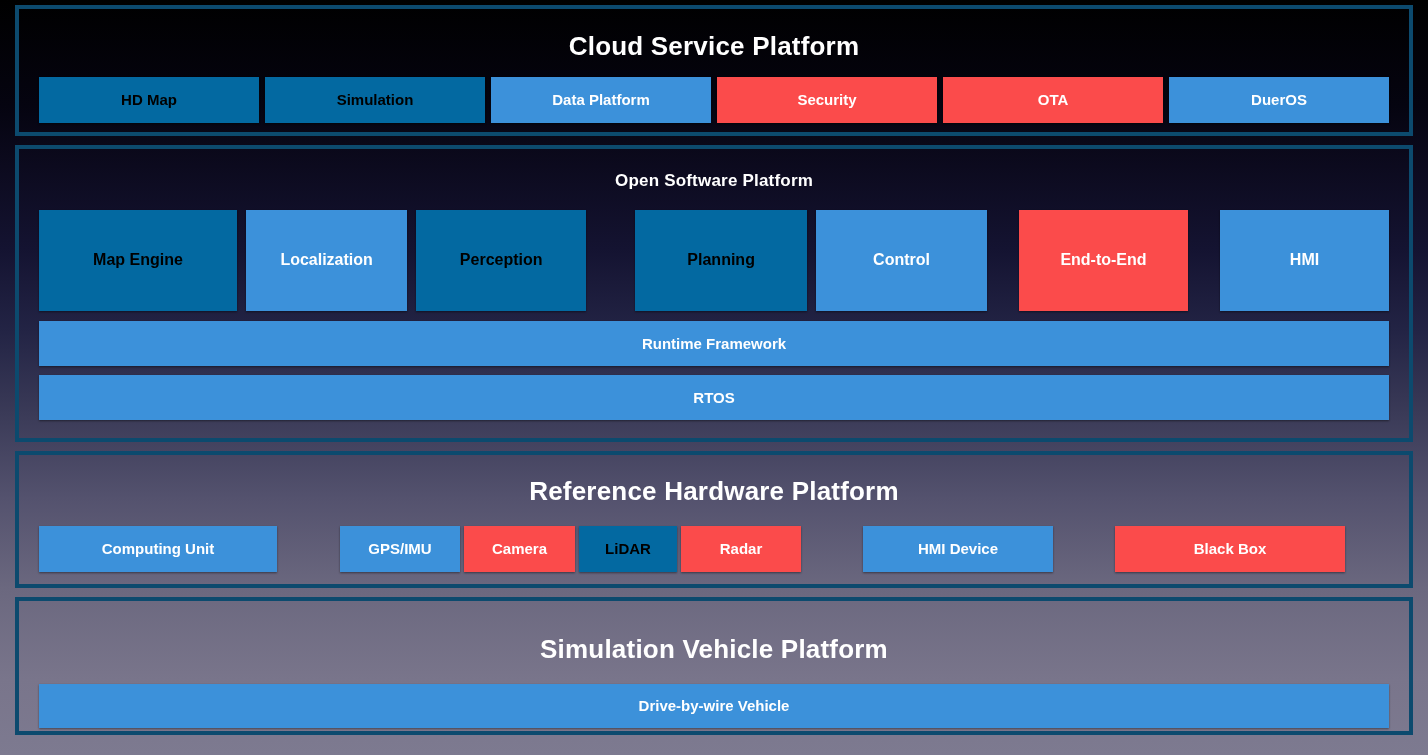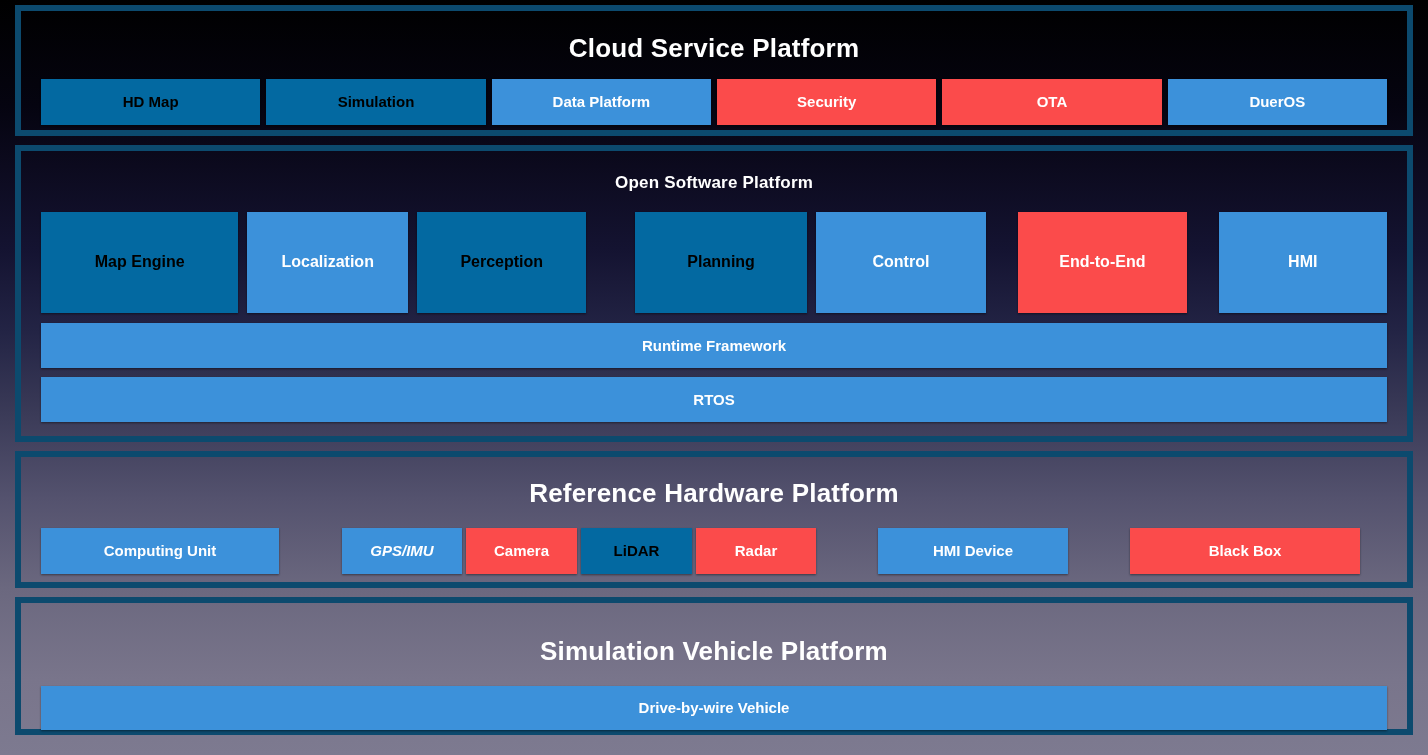--- a/index.html
+++ b/index.html
@@ -33,21 +33,21 @@
     padding: 5px 15px 8px 15px;
     display: flex;
     flex-direction: column;
     gap: 9px;
   }
 
   
   .tier {
     position: relative;
     box-sizing: border-box;
-    border: 6px solid #0c4a6e;
+    border: 4px solid #0c4a6e;
     display: flex;
     flex-direction: column;
     padding: 0 20px;
   }
   .tier-cloud       { height: 131px; }
   .tier-software    { height: 297px; }
   .tier-hardware    { height: 137px; }
   .tier-vehicle     { height: 138px; }
 
   .tier-title {
@@ -126,24 +126,24 @@
     align-items: center;
     margin-top: 22px;
     height: 46px;
   }
   .hw-row .box {
     height: 46px;
     font-size: 15px;
   }
   .hw-computing  { width: 238px; }
   .hw-gap-a      { width: 63px; flex: none; }
-  .hw-gps        { width: 120px; font-style: italic; }
+  .hw-gps        { width: 120px; }
   .hw-gap-t      { width: 4px;  flex: none; }
   .hw-camera     { width: 111px; }
-  .hw-lidar      { width: 111px; }
+  .hw-lidar      { width: 98px; }
   .hw-radar      { width: 120px; }
   .hw-gap-b      { width: 62px; flex: none; }
   .hw-hmidev     { width: 190px; }
   .hw-gap-c      { width: 62px; flex: none; }
   .hw-blackbox   { width: 230px; }
 
   
   .veh-row { margin-top: 22px; }
   .veh-row .box {
     width: 100%;

